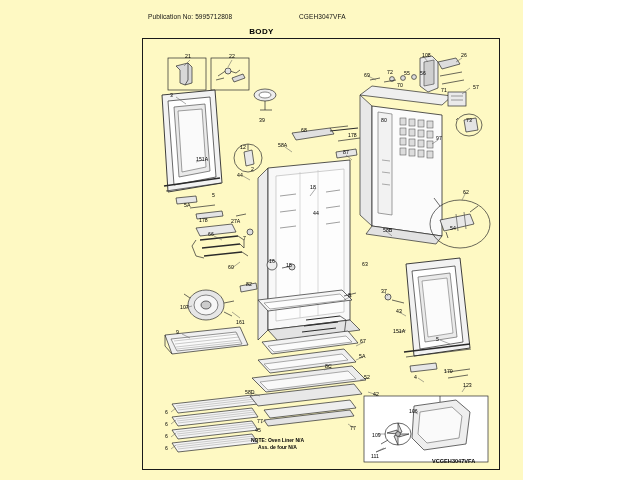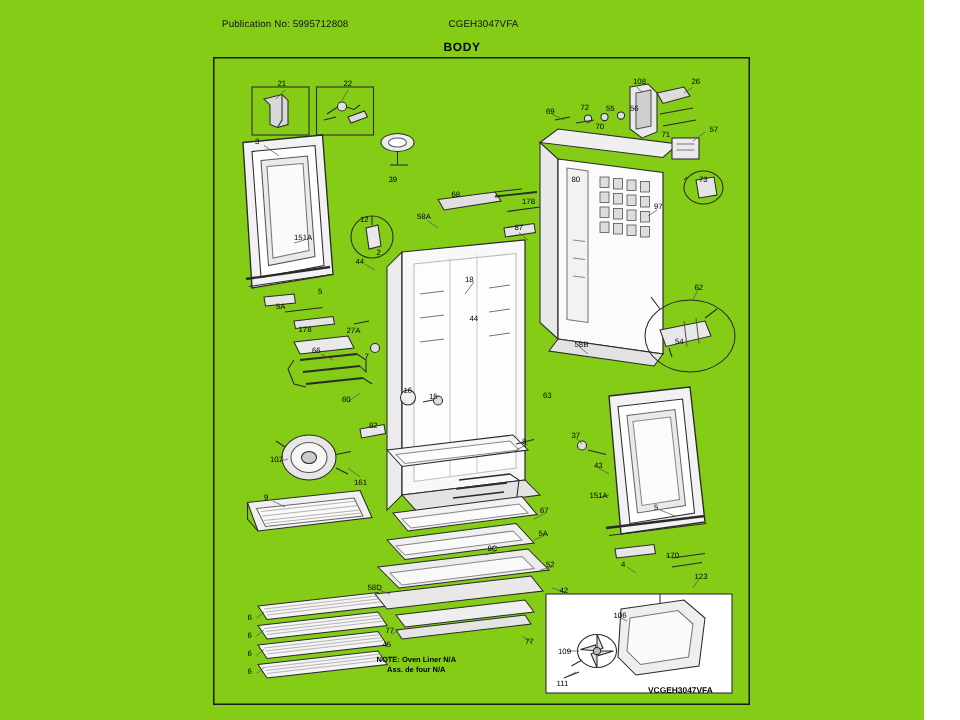--- a/index.html
+++ b/index.html
@@ -9,23 +9,23 @@
   }
   body {
     width: 640px;
     height: 480px;
     font-family: "Liberation Sans", sans-serif;
     color: #000000;
     overflow: hidden;
   }
   #page {
     position: relative;
-    width: 616px;
+    width: 523px;
     height: 480px;
-    background: #84cc16;
+    background: #fef9c3;
   }
   .hdr {
     position: absolute;
     font-size: 6.5px;
     color: #111;
     white-space: nowrap;
     letter-spacing: 0.1px;
   }
   #pub-no { left: 148px; top: 13px; }
   #model-no { left: 299px; top: 13px; }

